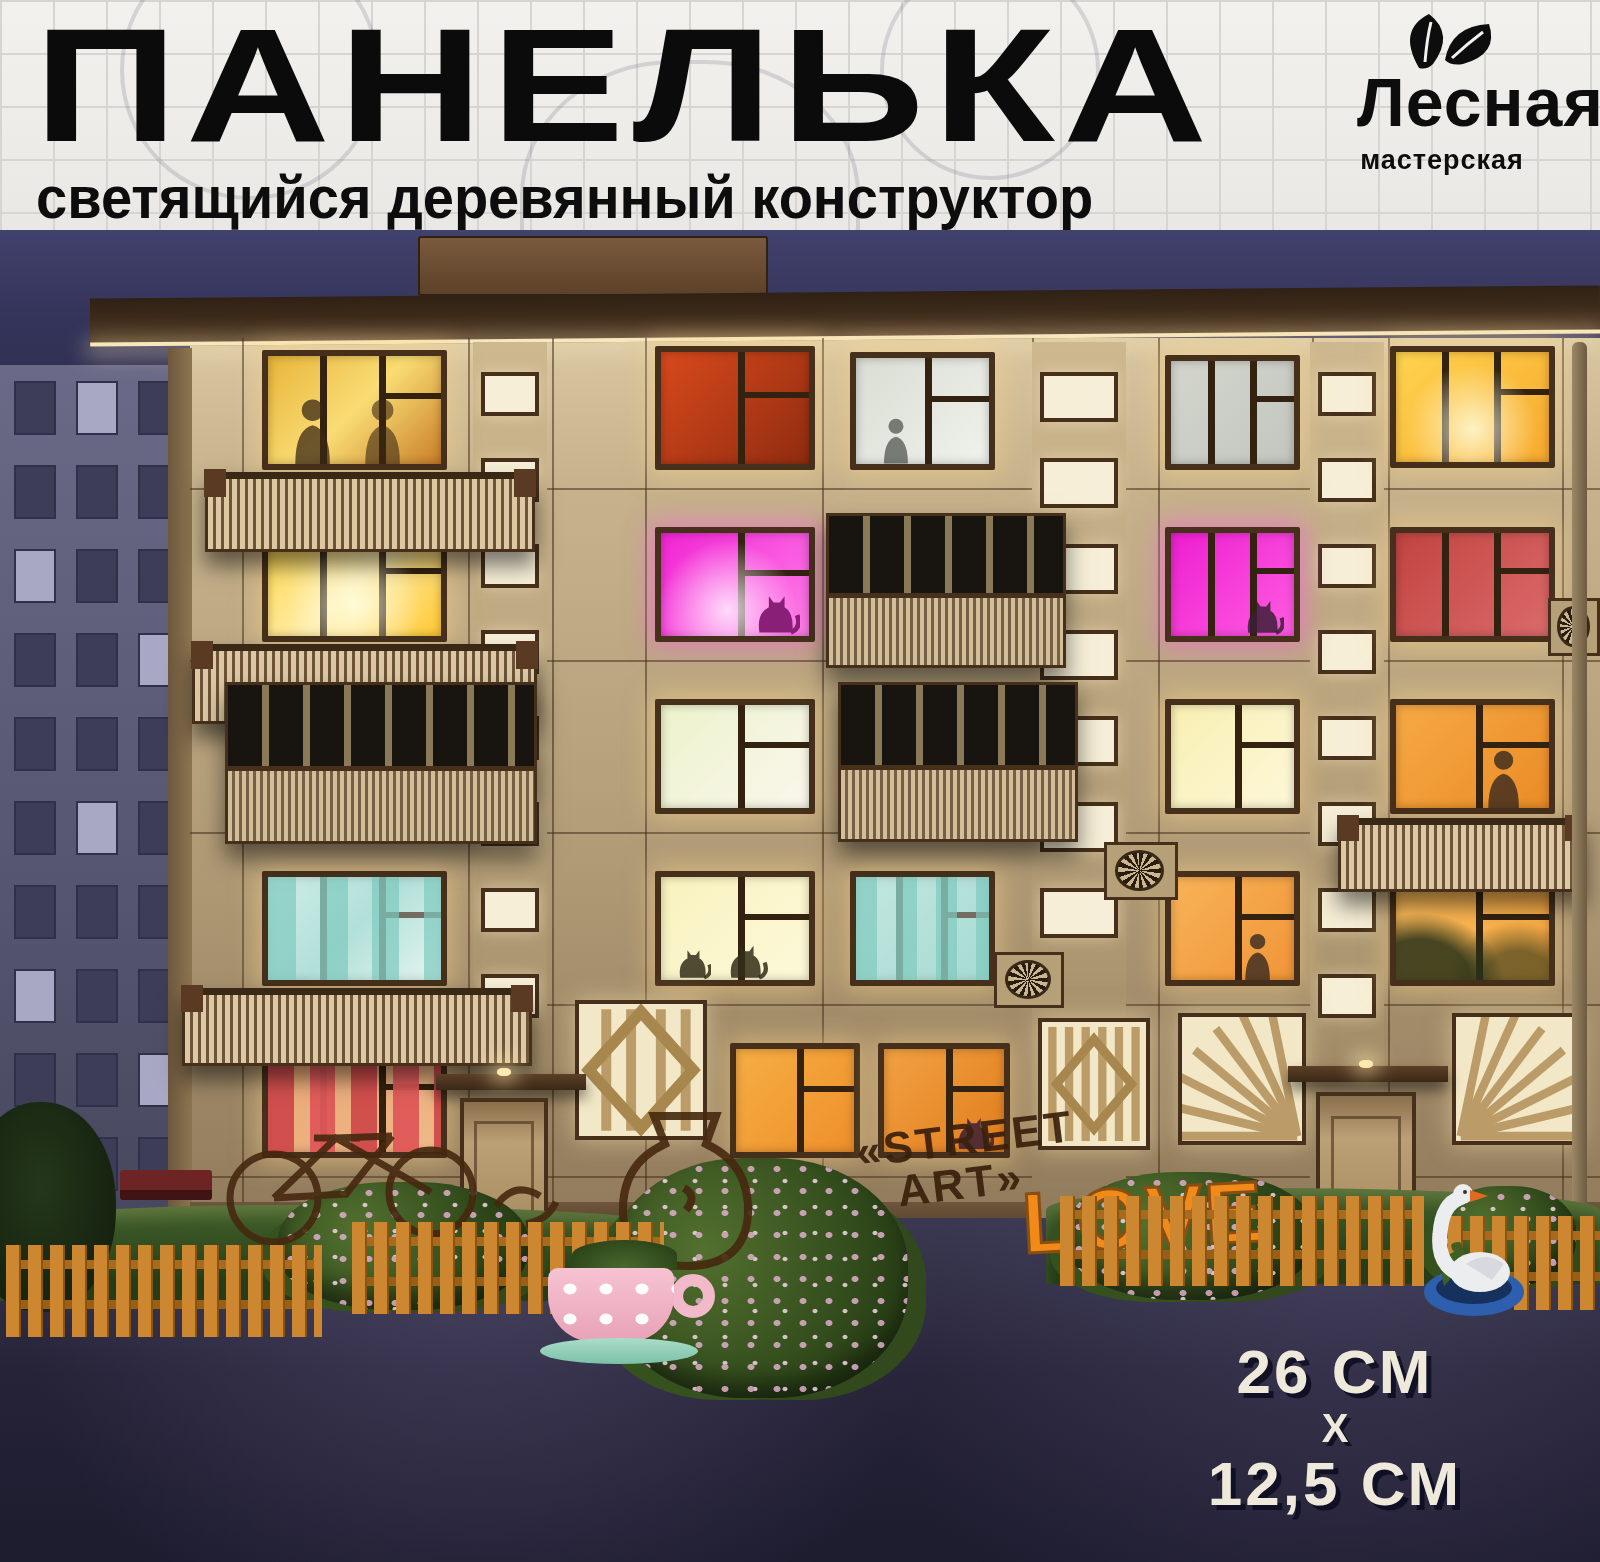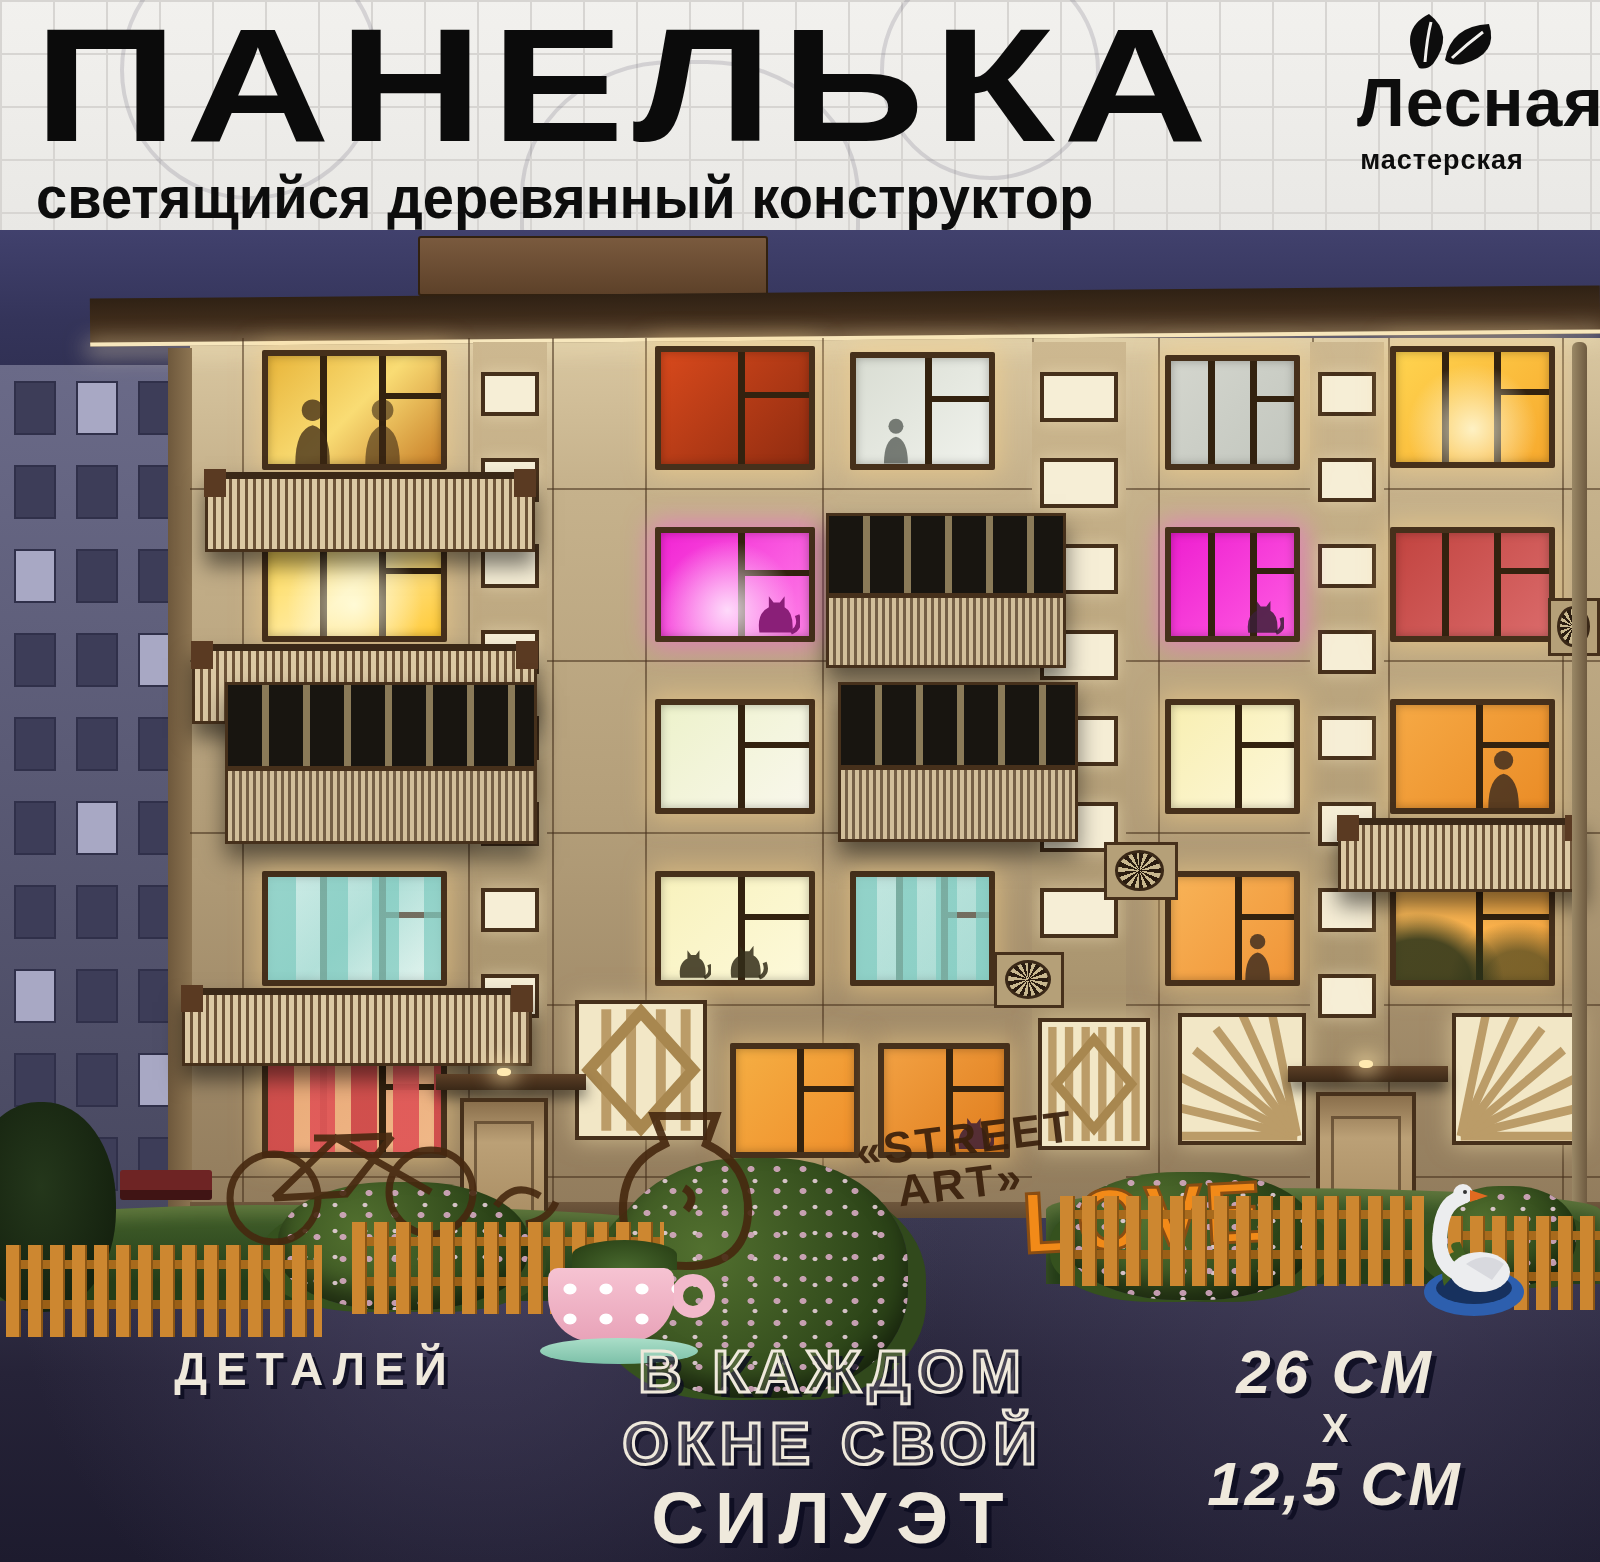--- a/index.html
+++ b/index.html
@@ -29,21 +29,21 @@
     background:linear-gradient(180deg,#41416d 0,#34345a 90px,#2a2a48 240px,#23233c 420px,#1e1e33 100%);}
   .abs{position:absolute;}
   
   .ft{position:absolute;text-align:center;color:#efe9dc;font-weight:bold;z-index:40;}
   .ft .big{font-size:192px;line-height:.82;letter-spacing:-4px;text-shadow:7px 7px 0 rgba(12,12,32,.85);}
   .ft .lbl{font-size:46px;letter-spacing:9px;margin-top:14px;text-shadow:4px 4px 0 rgba(12,12,32,.85);}
   .ft .hollow{font-size:60px;letter-spacing:7px;line-height:1.2;
       color:rgba(240,235,220,.14);-webkit-text-stroke:3px #efe9dc;
       text-shadow:5px 5px 0 rgba(12,12,32,.8);}
   .ft .solid{font-size:73px;letter-spacing:11px;line-height:1.05;text-shadow:5px 5px 0 rgba(12,12,32,.85);}
-  .ft .dim{font-size:62px;letter-spacing:3px;line-height:1.1;text-shadow:5px 5px 0 rgba(12,12,32,.85);text-transform:uppercase;font-style:italic;}
+  .ft .dim{font-size:62px;letter-spacing:3px;line-height:1.1;text-shadow:5px 5px 0 rgba(12,12,32,.85);text-transform:uppercase;}
   .ft .dimx{font-size:40px;line-height:1.1;text-shadow:4px 4px 0 rgba(12,12,32,.85);text-transform:uppercase;}
   .graf-sa{position:absolute;z-index:14;font-weight:bold;color:#3a200c;opacity:.92;
      transform:rotate(-7deg);font-size:44px;line-height:1.0;letter-spacing:3px;text-align:center;}
   .graf-love{position:absolute;z-index:14;font-weight:bold;color:#f28a18;font-size:86px;
      -webkit-text-stroke:3px #8a4d12;transform:rotate(-3deg);letter-spacing:2px;}
 </style>
 </head>
 <body>
 
 <div class="page">
@@ -447,26 +447,20 @@
           </svg></div>
       </div>
 
     <div class="graf-sa" id="graf-street" style="left: 858px; top: 888px; width: 200px;">
       <div>«STREET</div>
       <div>ART»</div>
     </div>
     <div class="graf-love" id="graf-love" style="left: 1022px; top: 938px;">LOVE</div>
 
     <div class="ft" id="ft-96" style="left: 120px; top: 1098px; width: 390px;">
-      <div class="lbl">ДЕТАЛЕЙ</div>
-    </div>
-    <div class="ft" id="ft-feature" style="left: 508px; top: 1106px; width: 650px;">
-      <div class="hollow">В КАЖДОМ</div>
-      <div class="hollow">ОКНЕ СВОЙ</div>
-      <div class="solid">СИЛУЭТ</div>
     </div>
     <div class="ft" id="ft-dims" style="left: 1140px; top: 1108px; width: 390px;">
       <div class="dim">26 см</div>
       <div class="dimx">х</div>
       <div class="dim">12,5 см</div>
     </div>
   </div>
 </div>
 
 </body></html>

